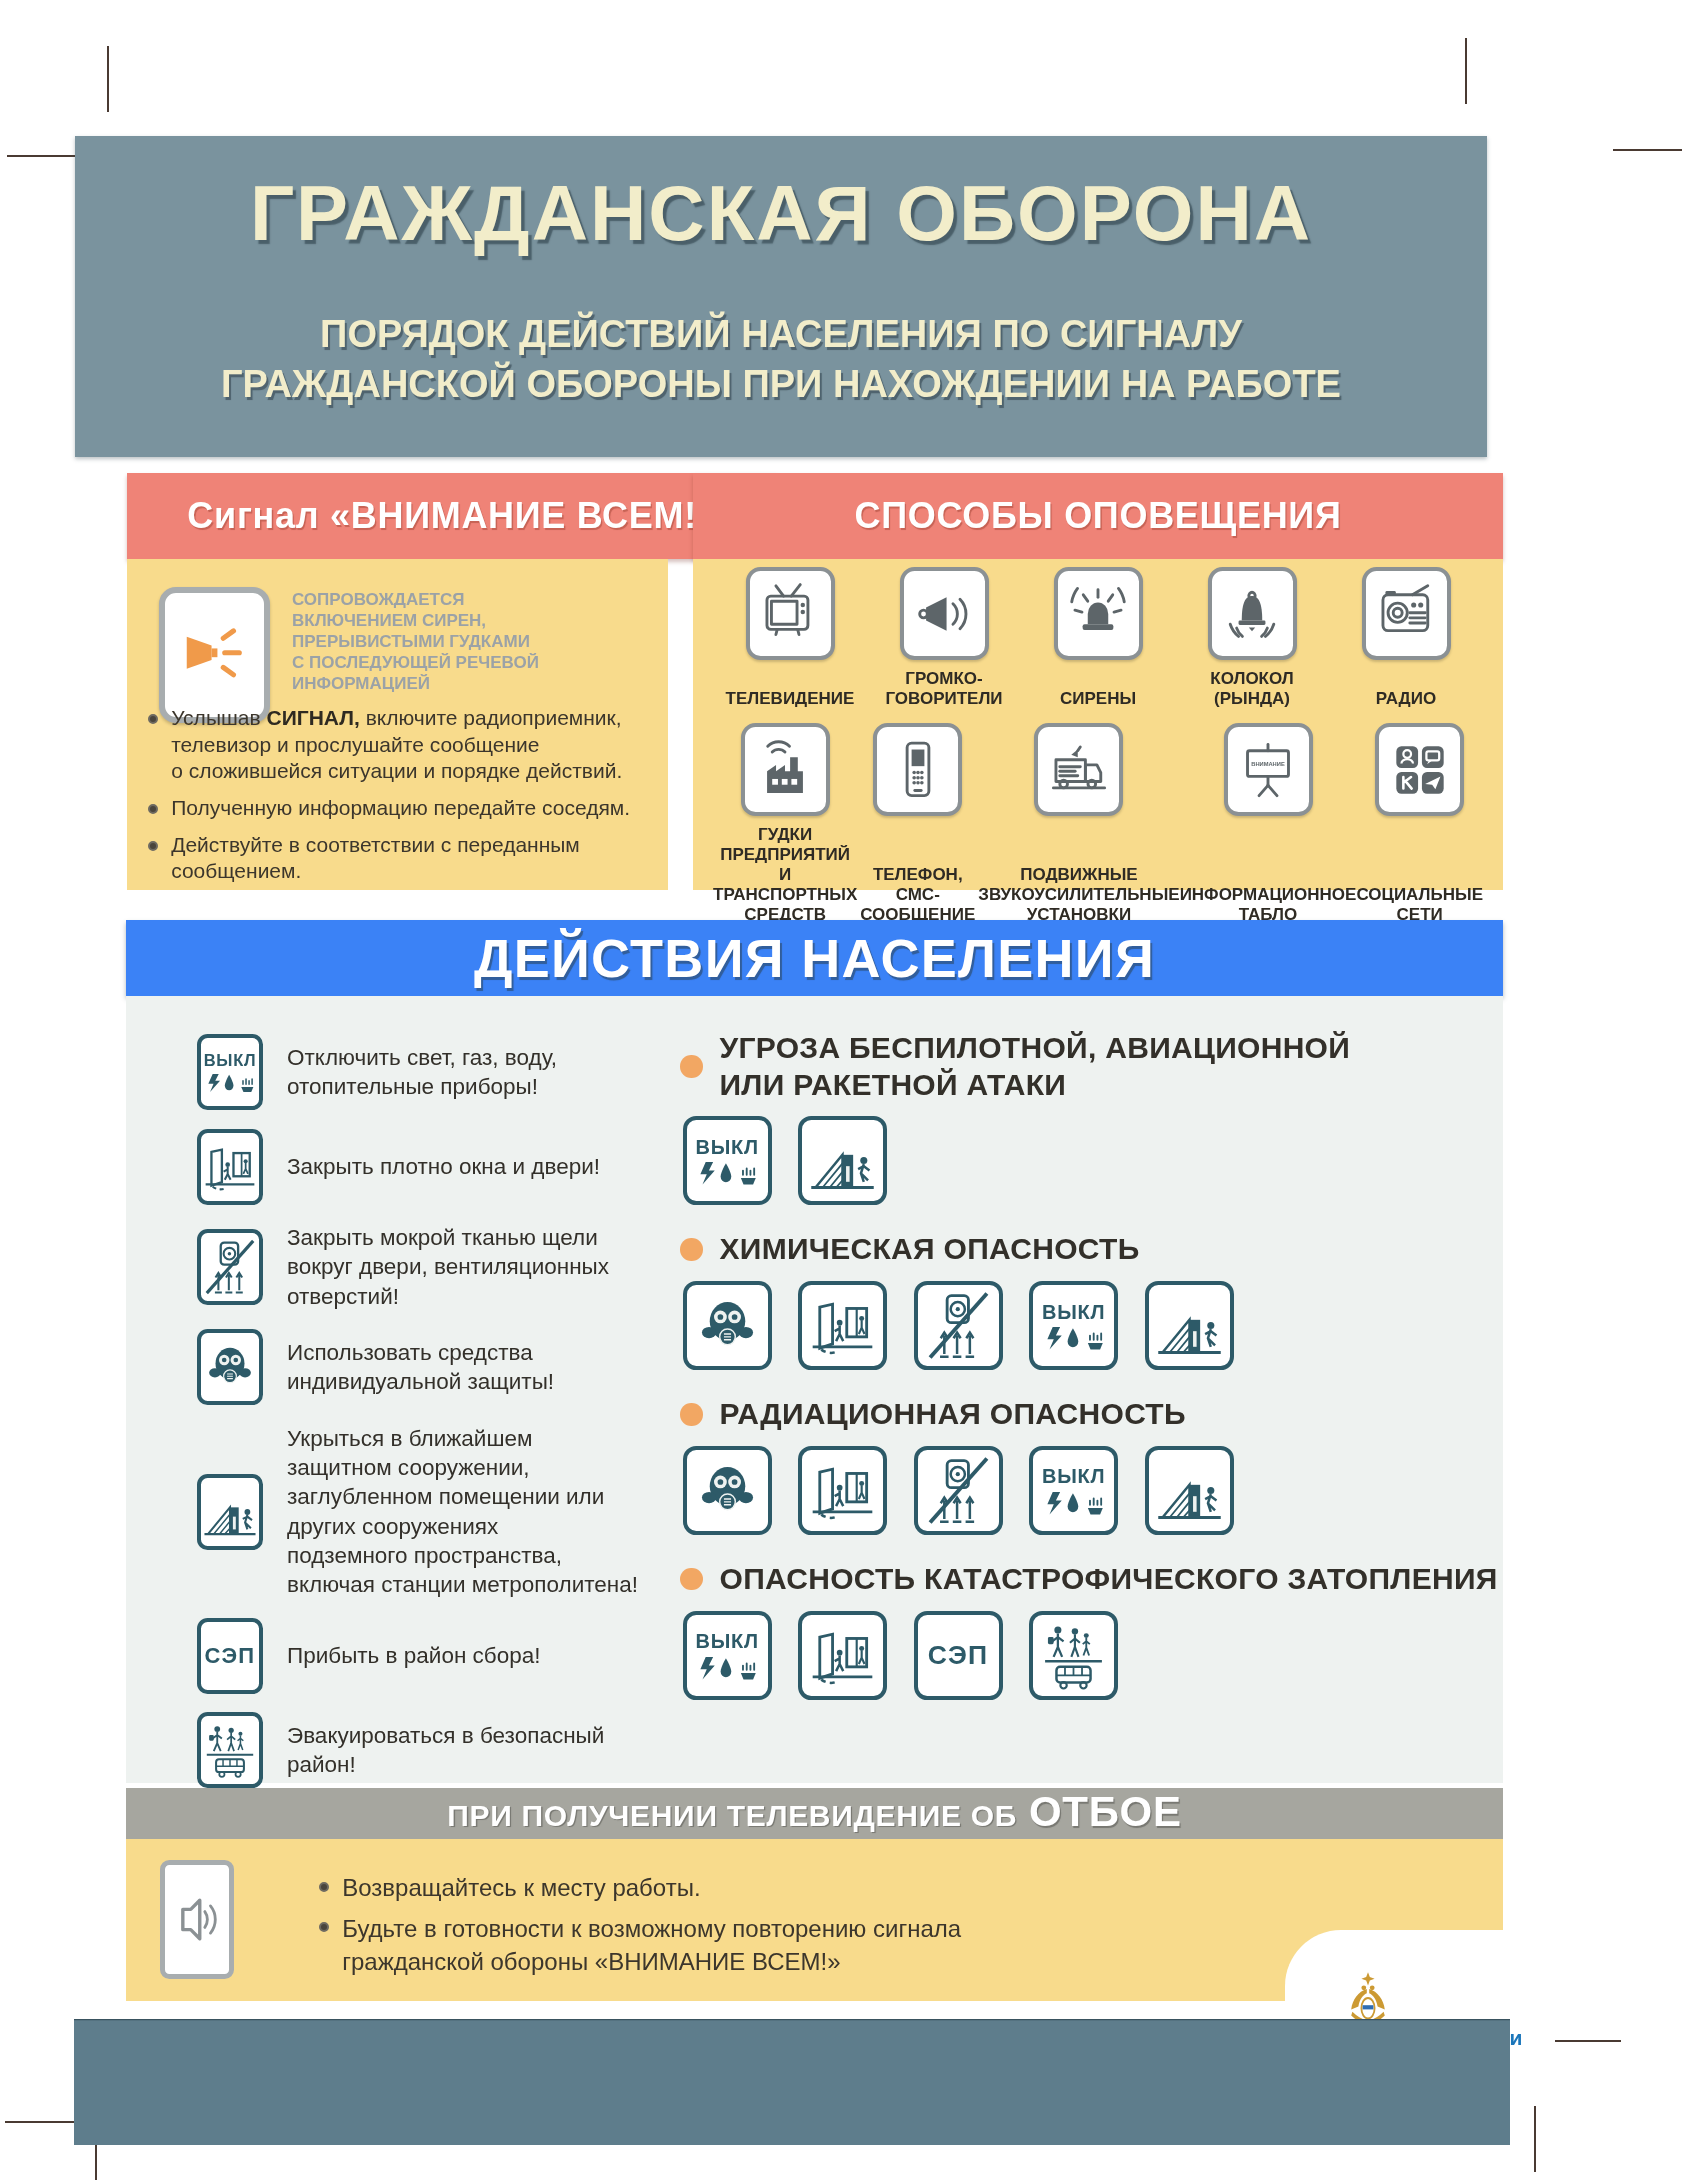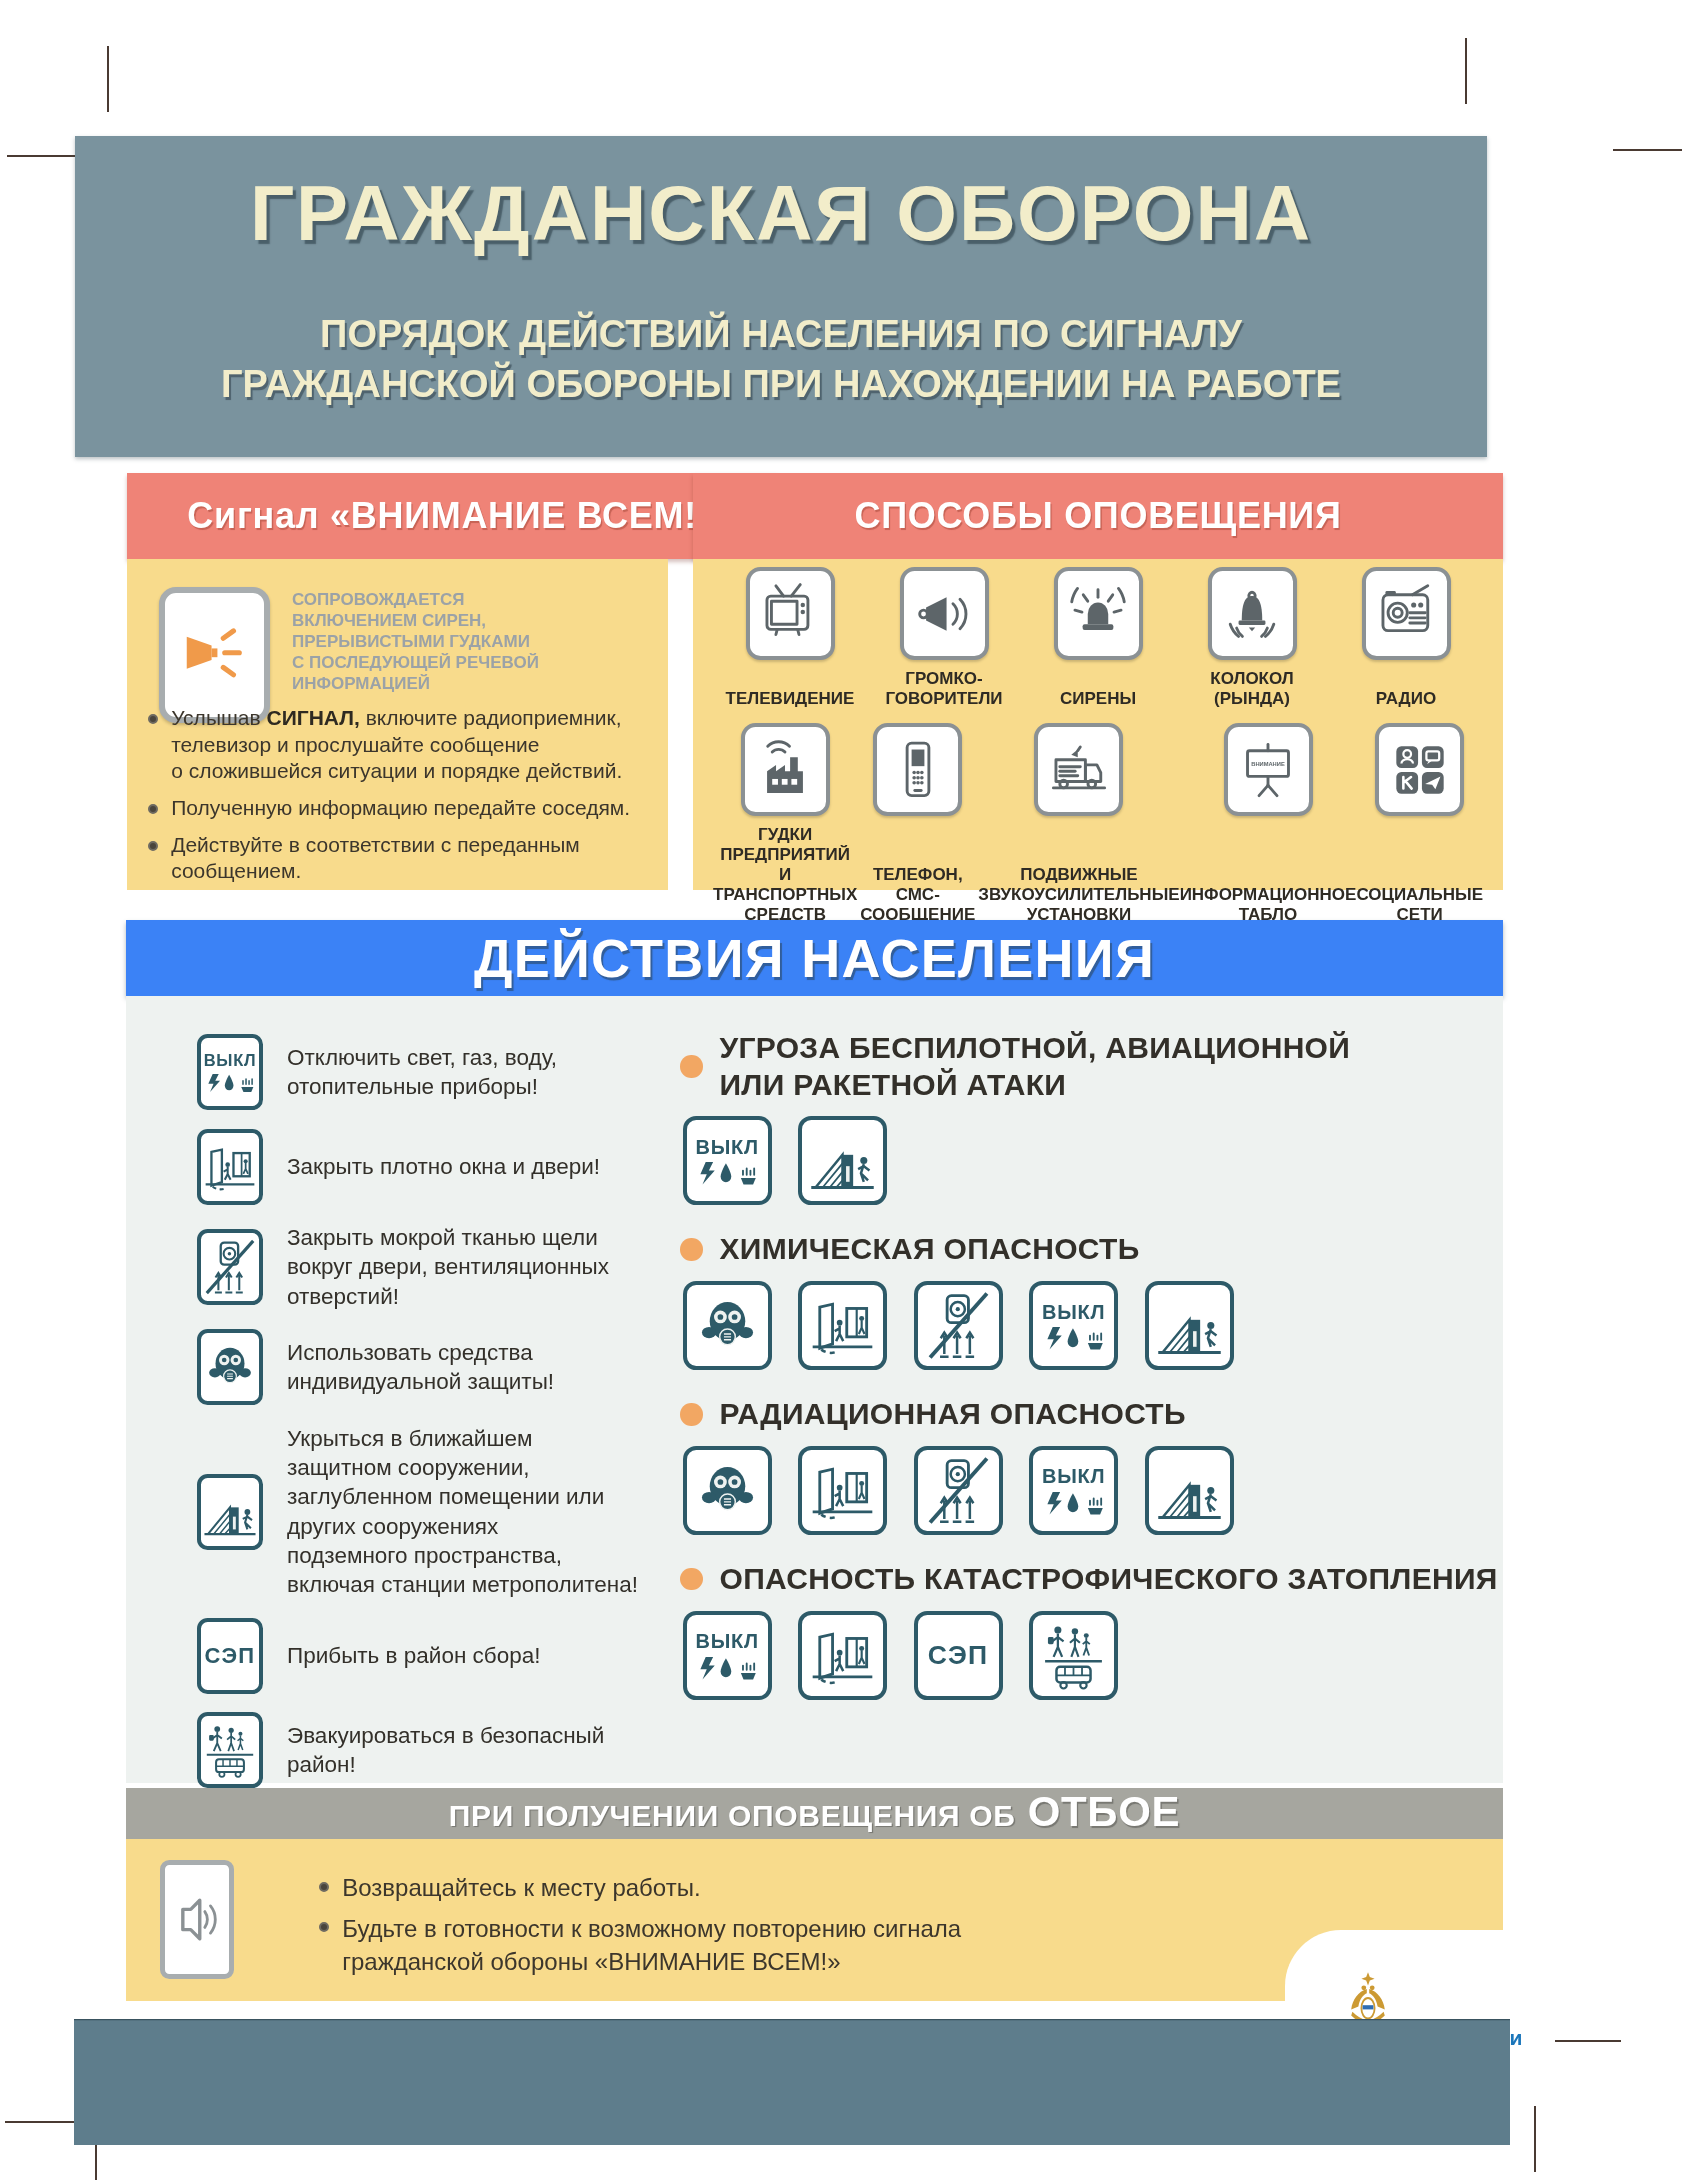--- a/index.html
+++ b/index.html
@@ -578,21 +578,21 @@
                 <use href="#s-evac"></use>
               </svg>
           </div>
         </div>
       </div>
 
     </div>
   </div>
 
   <div class="abs grayband">
-    <span class="p1">ПРИ ПОЛУЧЕНИИ ОПОВЕЩЕНИЯ ОБ</span>
+    <span class="p1">ПРИ ПОЛУЧЕНИИ ТЕЛЕВИДЕНИЕ ОБ</span>
     <span class="p2">ОТБОЕ</span>
   </div>
   <div class="abs ac-yellow">
     <div class="ac-spk">
       <svg width="57" height="79" viewBox="0 0 100 140">
         <path d="M54 36 L38 52 H24 V88 H38 L54 104 Z" fill="none" stroke="#8b9194" stroke-width="6" stroke-linejoin="round"></path>
         <path d="M63 56 a24 24 0 0 1 0 28" fill="none" stroke="#8b9194" stroke-width="5" stroke-linecap="round"></path>
         <path d="M73 46 a38 38 0 0 1 0 48" fill="none" stroke="#8b9194" stroke-width="5" stroke-linecap="round"></path>
       </svg>
     </div>

